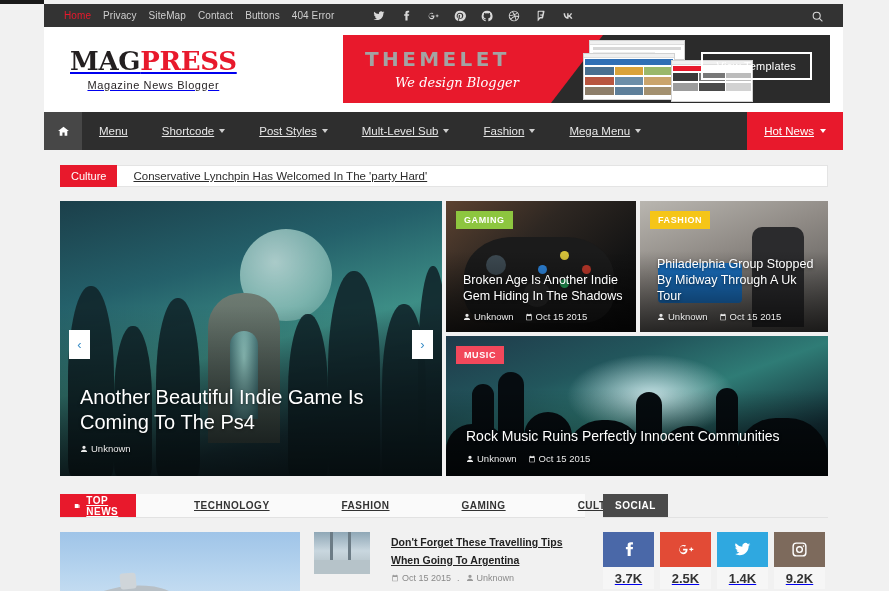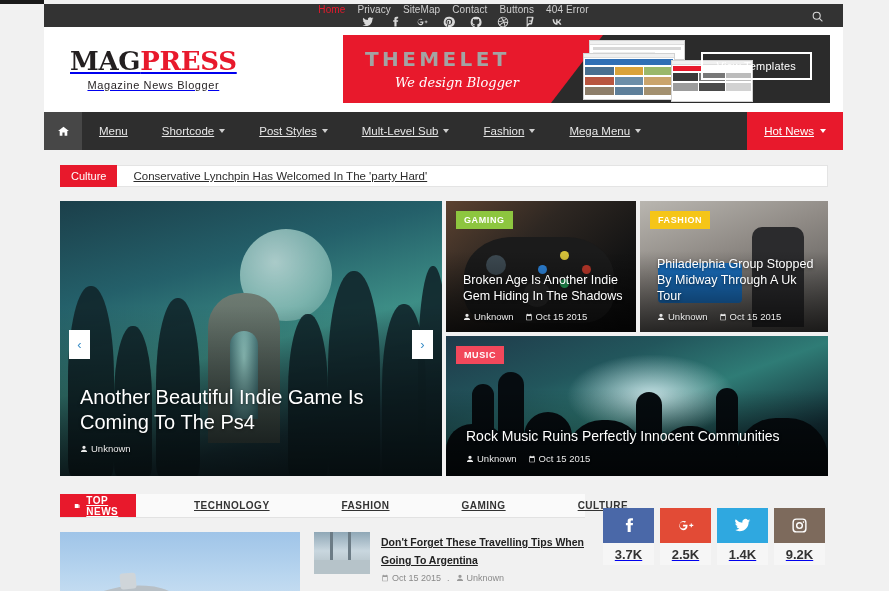--- a/index.html
+++ b/index.html
@@ -9,21 +9,21 @@
     font-family: "Liberation Sans", sans-serif;
     overflow: hidden;
   }
   body { position: relative; }
 
   
   .topbar {
     position: absolute; left: 44px; top: 4px;
     width: 799px; height: 23px;
     background: #333333;
-    display: flex; align-items: center; flex-direction: column;
+    display: flex; align-items: center;
   }
   .topbar-strip-left {
     position: absolute; left: 0; top: 0; width: 44px; height: 4px; background:#1a1a1a;
   }
   .top-nav { display: flex; align-items: center; margin-left: 20px; gap: 12px; }
   .top-nav a {
     color: #cfcfcf; font-size: 10px; text-decoration: none; white-space: nowrap;
     letter-spacing: .1px;
   }
   .top-nav a.active { color: #e8192c; }
@@ -231,21 +231,21 @@
   .tabs-body { display: flex; gap: 14px; padding-top: 14px; }
   .big-thumb {
     width: 240px; height: 80px;
     background: linear-gradient(180deg,#9fc4e8 0%, #b9d6ef 55%, #cfe2f3 100%);
     position: relative; overflow: hidden; flex: none;
   }
   .dish { position: absolute; left: 24px; bottom: -8px; width: 92px; height: 34px;
     background: #b8c0c6; border-radius: 50% 50% 6px 6px; transform: rotate(-5deg); }
   .dish:before { content:''; position:absolute; left:38px; top:-13px; width:16px; height:16px; background:#cfd5d9; border-radius:3px;}
   .post-list { flex: 1; }
-  .post { display: flex; gap: 11px; }
+  .post { display: flex; gap: 21px; }
   .post-thumb {
     width: 56px; height: 42px; flex: none;
     background: linear-gradient(180deg,#8fa7b6 0%, #c9d7df 45%, #a9b6bd 100%);
     position: relative; overflow: hidden;
   }
   .post-thumb:after { content:''; position:absolute; left:0; right:0; bottom:0; height:14px; background:#b6c3c9;}
   .post-thumb i { position:absolute; top:0; bottom:0; width:3px; background:#6c7c86; }
   .post-title { font-size: 10.5px; font-weight: bold; color: #222; line-height: 1.35; }
   .post-meta { margin-top: 5px; font-size: 9px; color: #8a8a8a; display: flex; gap: 6px; align-items: center; }
   .post-meta span { display: inline-flex; align-items: center; gap: 3px; }
@@ -599,20 +599,23 @@
                 <em style="font-style:normal">Unknown</em>
               </span>
           </div>
         </div>
       </div>
     </div>
   </div>
 </div>
 
 <div class="social-wrap">
+  <div class="social-head">
+    <div class="lbl">SOCIAL</div>
+  </div>
   <div class="social-grid">
     <a href="#" class="sbox">
       <div class="ic" style="background:#4a68a8">
           <svg viewBox="0 0 24 24">
             <path d="M15.1 8.3V6.2c0-.8.2-1.2 1.4-1.2h1.8V1.6h-3c-3.1 0-4.5 1.4-4.5 4v2.7H8.3v3.4h2.5V21h4.3v-9.3h2.9l.4-3.4h-3.3z"></path>
           </svg>
         </div>
       <div class="cnt">3.7K</div>
     </a>
     <a href="#" class="sbox">

